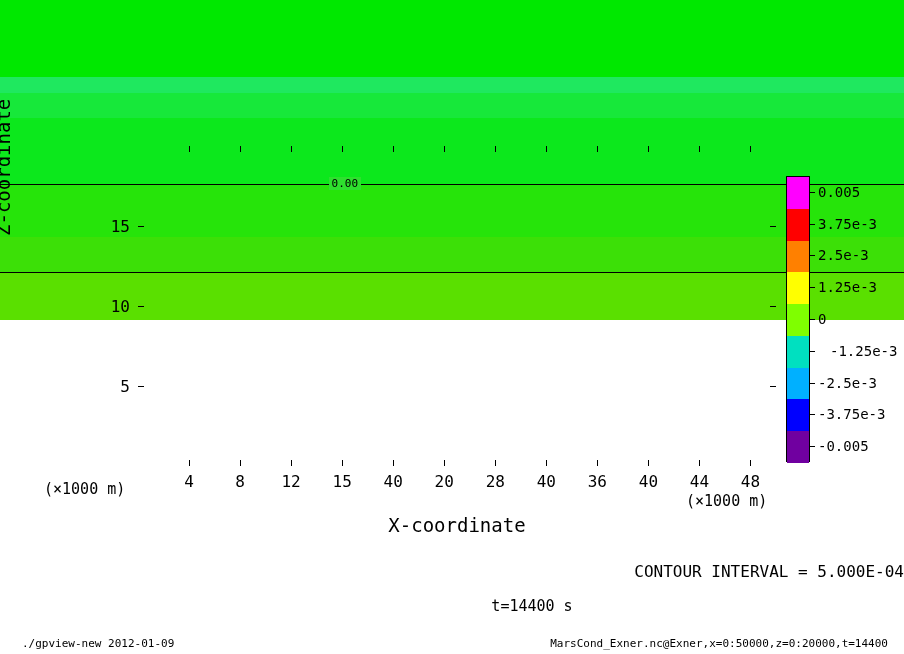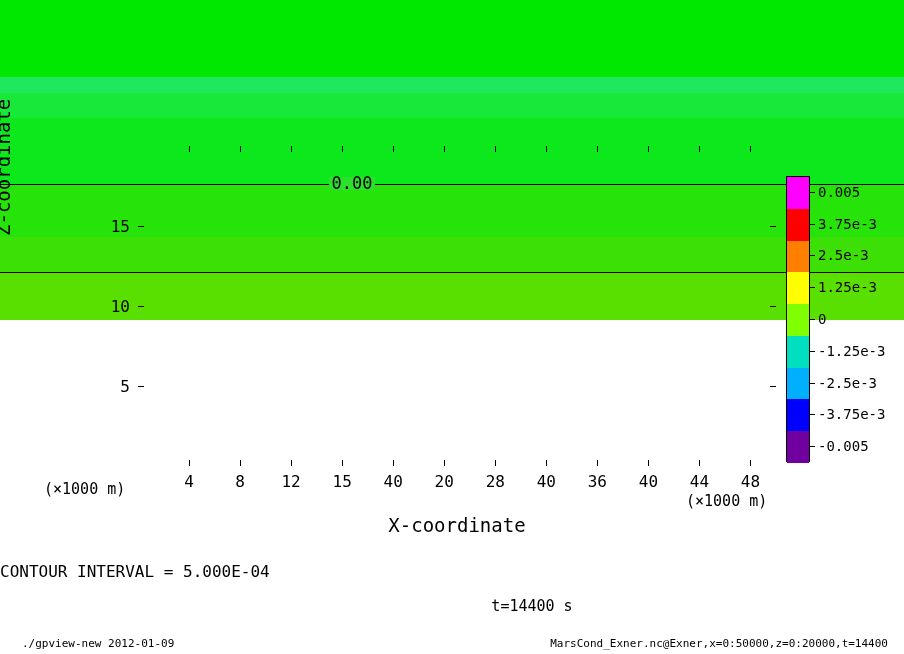--- a/index.html
+++ b/index.html
@@ -41,21 +41,21 @@
 
   .contour-line {
     position: absolute;
     left: 0;
     width: 100%;
     height: 0;
     border-top: 1px solid #000000;
   }
   #contour-label {
     position: absolute;
-    font-size: 17px;
+    font-size: 11px;
     background: #2ee02e;
     padding: 0 3px;
     line-height: 13px;
   }
 
   
   .tick-x {
     position: absolute;
     width: 0;
     height: 6px;
@@ -108,21 +108,21 @@
     left: 686px;
     top: 492px;
     font-size: 15px;
   }
 
   #contour-interval {
     position: absolute;
     left: 0;
     top: 562px;
     width: 904px;
-    text-align: left;
+    text-align: right;
     font-size: 16px;
   }
   #time-stamp {
     position: absolute;
     left: 0;
     top: 597px;
     width: 904px;
     text-align: center;
     font-size: 15px;
     padding-left: 160px;
@@ -262,19 +262,19 @@
 <div class="cb-label" style="top: 191.889px;">0.005</div>
 <div class="cb-tick" style="top: 223.667px;"></div>
 <div class="cb-label" style="top: 223.667px;">3.75e-3</div>
 <div class="cb-tick" style="top: 255.444px;"></div>
 <div class="cb-label" style="top: 255.444px;">2.5e-3</div>
 <div class="cb-tick" style="top: 287.222px;"></div>
 <div class="cb-label" style="top: 287.222px;">1.25e-3</div>
 <div class="cb-tick" style="top: 319px;"></div>
 <div class="cb-label" style="top: 319px;">0</div>
 <div class="cb-tick" style="top: 350.778px;"></div>
-<div class="cb-label" style="top: 350.778px;">-1.25e-3</div>
+<div class="cb-label" style="top: 350.778px; margin-left: 12px;">-1.25e-3</div>
 <div class="cb-tick" style="top: 382.556px;"></div>
 <div class="cb-label" style="top: 382.556px;">-2.5e-3</div>
 <div class="cb-tick" style="top: 414.333px;"></div>
 <div class="cb-label" style="top: 414.333px;">-3.75e-3</div>
 <div class="cb-tick" style="top: 446.111px;"></div>
 <div class="cb-label" style="top: 446.111px;">-0.005</div>
 
 </body></html>

